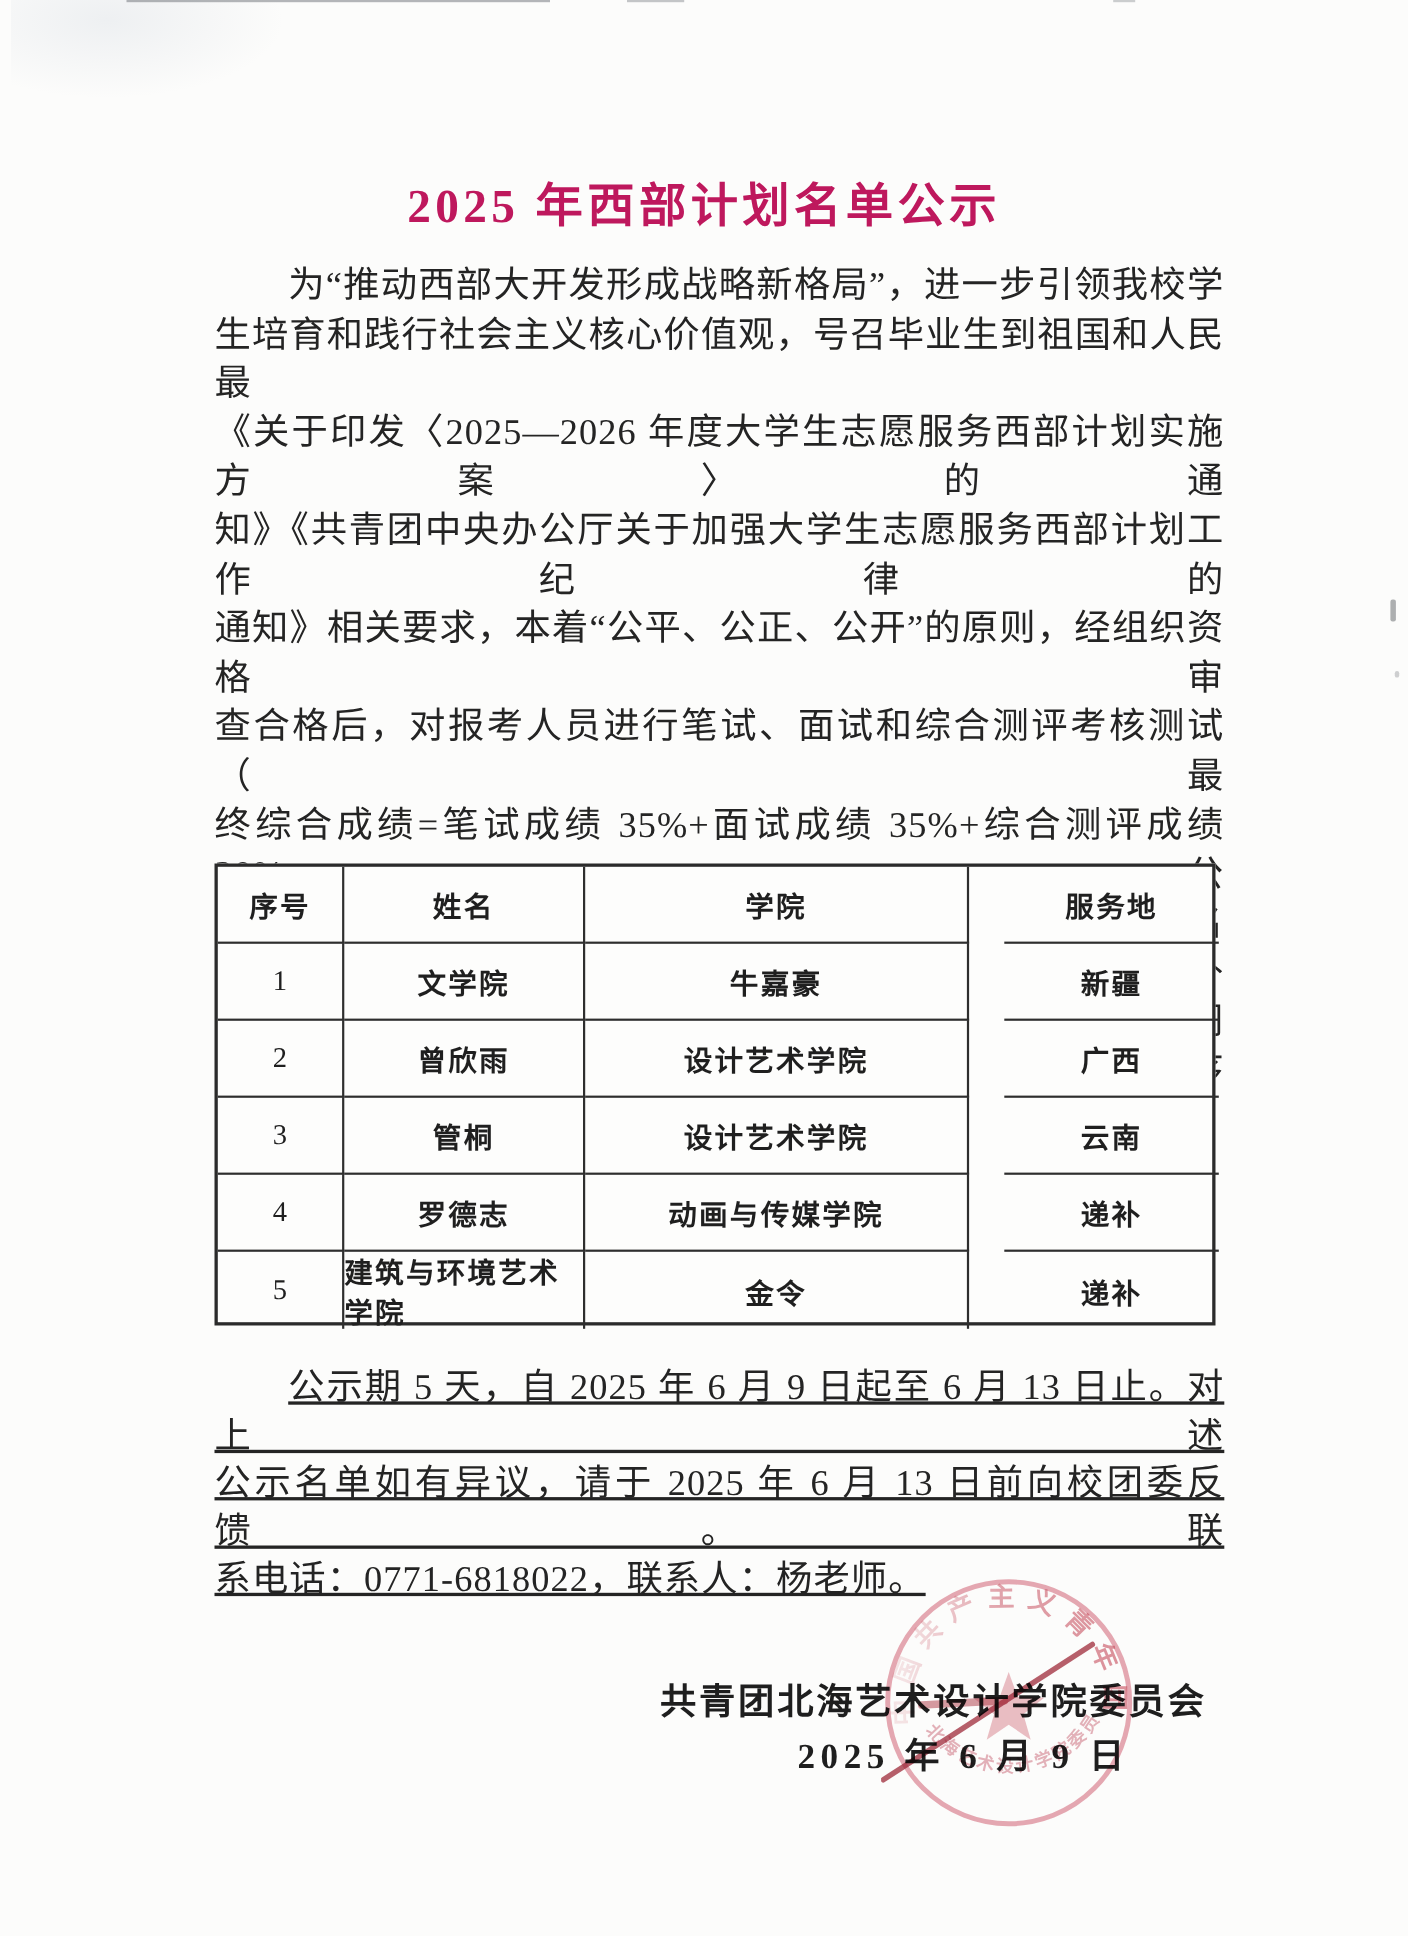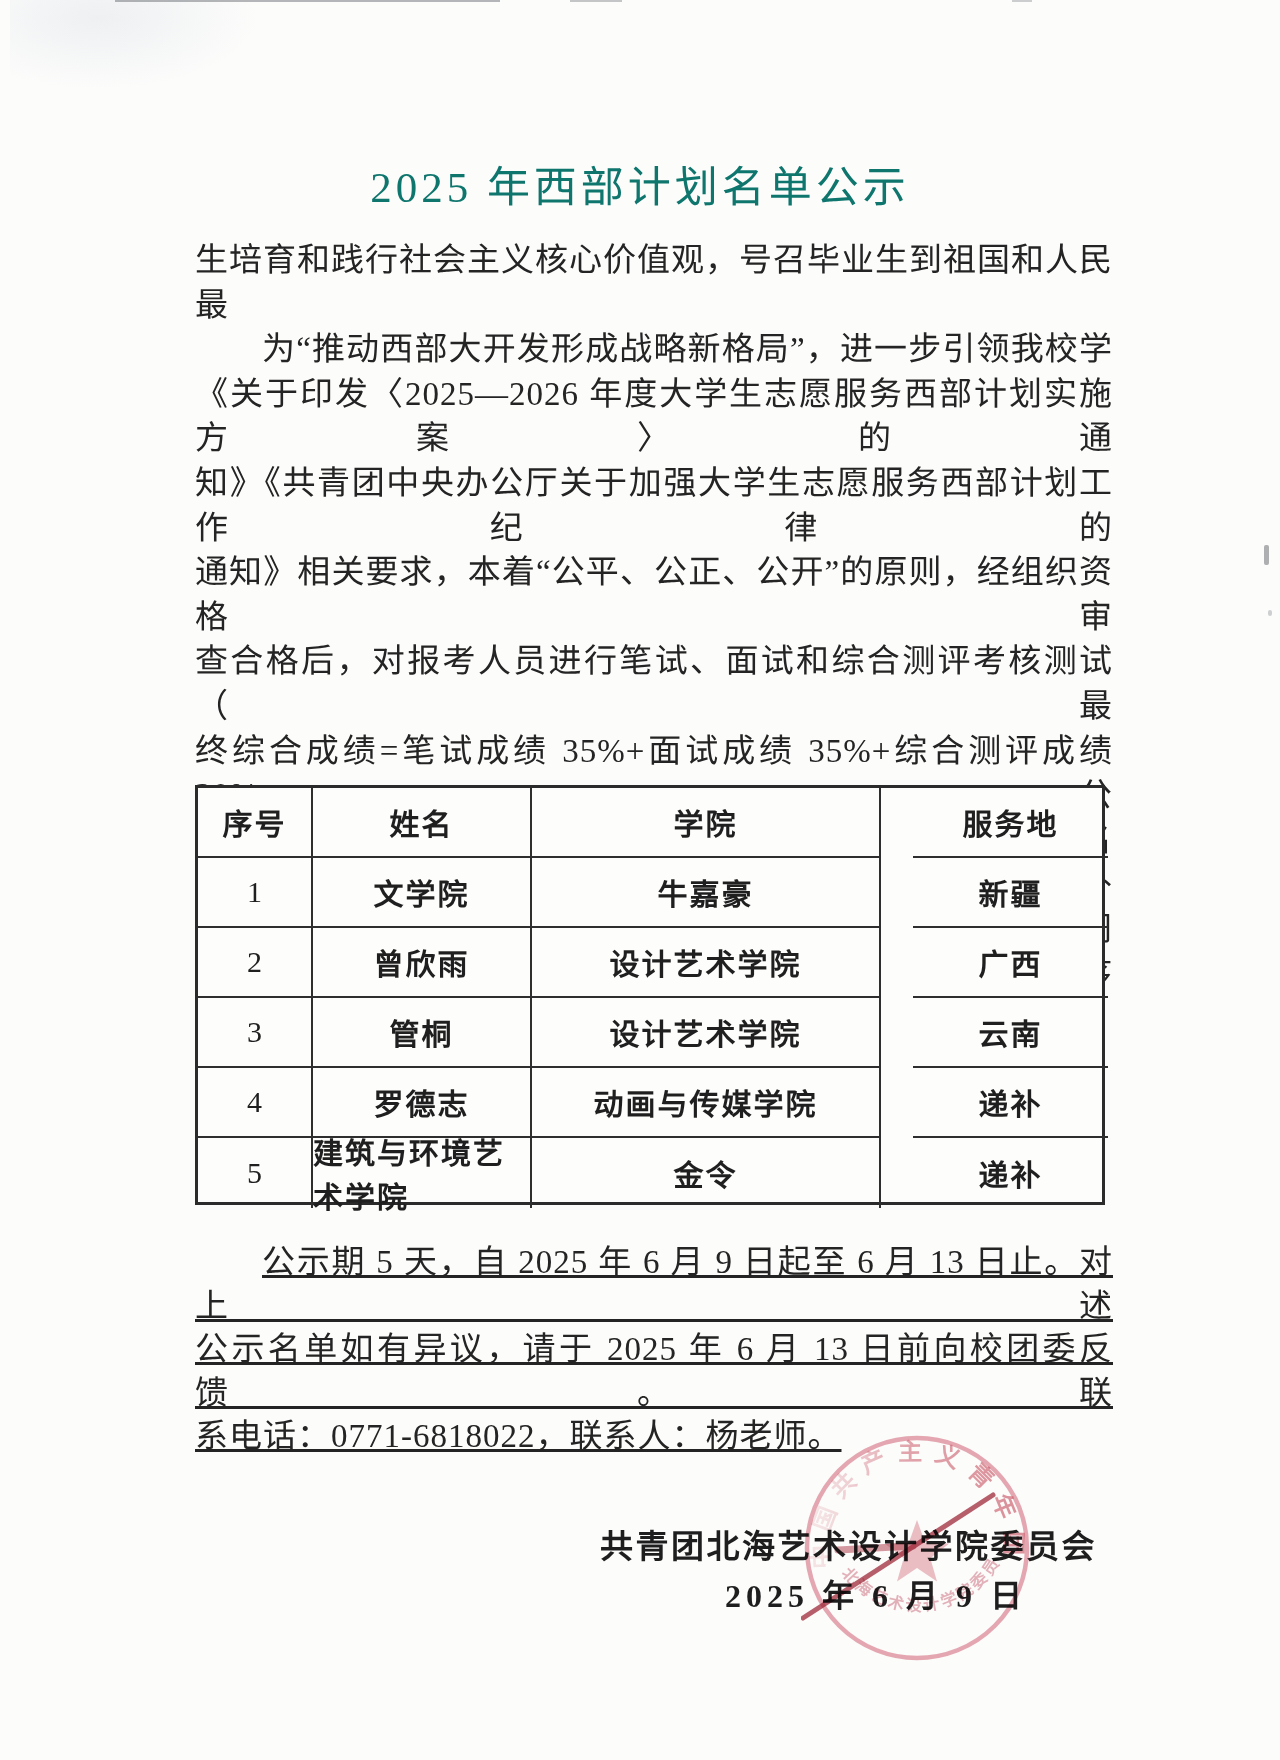--- a/index.html
+++ b/index.html
@@ -20,22 +20,22 @@
   .scan-top-line2{position:absolute;top:0;left:570px;width:52px;height:2px;background:#5a5f66;opacity:.35;}
   .scan-top-line3{position:absolute;top:0;left:1012px;width:20px;height:2px;background:#5a5f66;opacity:.3;}
   .scan-smudge{position:absolute;top:0;left:10px;width:250px;height:90px;
     background:radial-gradient(ellipse at 35% 20%, rgba(150,165,185,.14), rgba(150,165,185,0) 70%);}
   .scan-dash-right{position:absolute;top:545px;left:1264px;width:5px;height:20px;background:#6c6f72;opacity:.55;border-radius:2px;}
   .scan-speck-right{position:absolute;top:610px;left:1268px;width:4px;height:6px;background:#8a8d90;opacity:.4;border-radius:2px;}
 
   .doc-title{
     position:absolute;top:152px;left:0;width:100%;
     text-align:center;
-    font-size:43px;font-weight:400;letter-spacing:4px;
-    color:#0f766e;
+    font-size:43px;font-weight:700;letter-spacing:4px;
+    color:#be185d;
   }
   .para{
     position:absolute;left:195px;width:918px;
     font-size:33px;color:#242424;
     letter-spacing:1px;
   }
   .para-body{top:238px;line-height:44.6px;}
   .para-close{top:1241px;line-height:43.6px;text-decoration:underline;}
   .ln{width:100%;}
   .ln.just{text-align:justify;text-align-last:justify;text-justify:inter-character;}
@@ -48,21 +48,21 @@
     grid-template-columns:115px 219px 349px 227px;
     grid-auto-rows:70px;
     border:3px solid #2b2b2b;
     box-sizing:border-box;
     background:#fdfdfc;
   }
   .cell{
     border-right:2px solid #2e2e2e;
     border-bottom:2px solid #2e2e2e;
     display:flex;align-items:center;justify-content:center;
-    font-size:30px;font-weight:700;color:#1f1f1f;
+    font-size:26px;font-weight:700;color:#1f1f1f;
     letter-spacing:2px;
   }
   .cell.num{font-weight:400;letter-spacing:0;}
   .cell.c4{border-right:none;margin-left:32px;}
   .cell.r6{border-bottom:none;}
 
   .sig-org{
     position:absolute;left:195px;top:1520px;width:918px;
     text-align:right;padding-right:16px;box-sizing:border-box;
     font-size:33px;font-weight:700;color:#1e1e1e;letter-spacing:2.5px;
@@ -87,22 +87,22 @@
   <div class="scan-smudge"></div>
   <div class="scan-top-line"></div>
   <div class="scan-top-line2"></div>
   <div class="scan-top-line3"></div>
   <div class="scan-dash-right"></div>
   <div class="scan-speck-right"></div>
 
   <div class="doc-title">2025 年西部计划名单公示</div>
 
   <div class="para para-body">
+    <div class="ln just indent">为“推动西部大开发形成战略新格局”，进一步引领我校学</div>
     <div class="ln just">生培育和践行社会主义核心价值观，号召毕业生到祖国和人民最</div>
-    <div class="ln just indent">为“推动西部大开发形成战略新格局”，进一步引领我校学</div>
     <div class="ln just">《关于印发〈2025—2026 年度大学生志愿服务西部计划实施方案〉的通</div>
     <div class="ln just">知》《共青团中央办公厅关于加强大学生志愿服务西部计划工作纪律的</div>
     <div class="ln just">通知》相关要求，本着“公平、公正、公开”的原则，经组织资格审</div>
     <div class="ln just">查合格后，对报考人员进行笔试、面试和综合测评考核测试（最</div>
     <div class="ln just">终综合成绩=笔试成绩 35%+面试成绩 35%+综合测评成绩 30%。公</div>
     <div class="ln just">示按照综合成绩进行排序），最终确定拟录取 3 名学生及 2 名递补</div>
     <div class="ln just">学生（若入选学生遇特殊情况无法参加西部计划，则由递补同学按顺序</div>
     <div class="ln">依次递补），现将名单公示如下：</div>
   </div>
 

